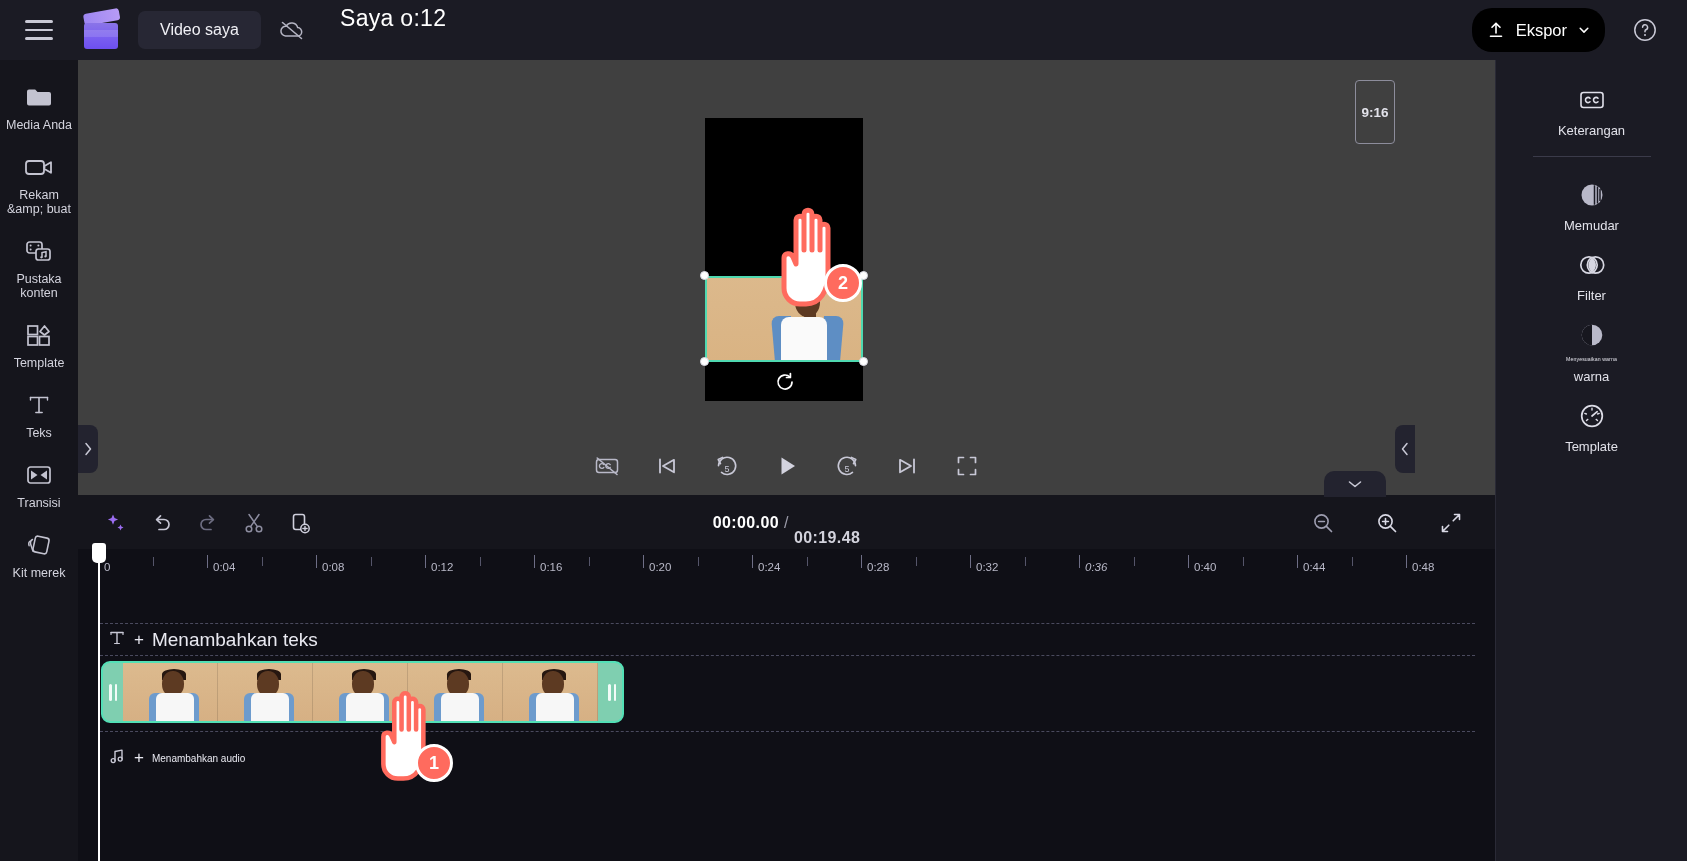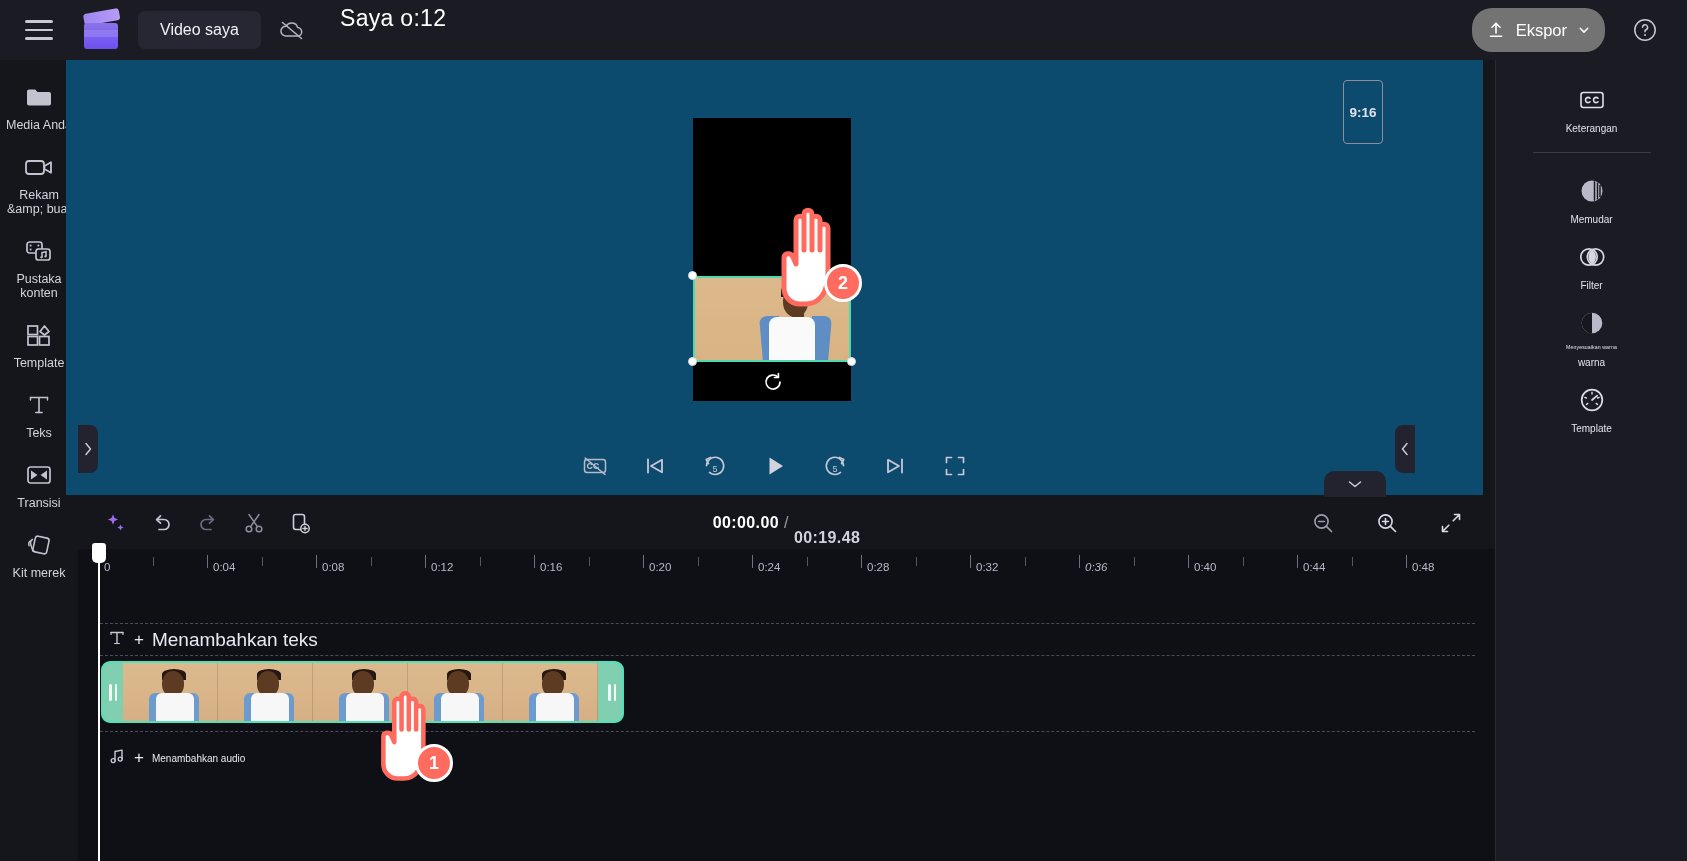--- a/index.html
+++ b/index.html
@@ -47,21 +47,21 @@
     background: #272734; font-size: 16px; color: #f0f0f5; cursor: text;
   }
   .cloud-btn {
     margin-left: 10px; width: 42px; height: 38px; border-radius: 6px;
     display: flex; align-items: center; justify-content: center; cursor: pointer;
   }
   .spacer { flex: 1; }
 
   .export-btn {
     height: 44px; padding: 0 14px 0 14px; border-radius: 20px;
-    background: #737373; display: flex; align-items: center; gap: 10px;
+    background: #000000; display: flex; align-items: center; gap: 10px;
     cursor: pointer; margin-right: 20px;
   }
   .export-btn .lbl { font-size: 16.5px; color: #fff; }
   .help-btn { width: 40px; height: 40px; margin-right: 22px; display:flex; align-items:center; justify-content:center; cursor: pointer; }
 
   
   .leftrail {
     position: absolute; left: 0; top: 60px; width: 78px; height: 801px;
     background: #15151c; padding-top: 18px;
     display: flex; flex-direction: column; align-items: center; gap: 12px;
@@ -78,22 +78,22 @@
 
   
   .left-collapse {
     position: absolute; left: 78px; top: 425px; width: 20px; height: 48px;
     background: #23232f; border-radius: 0 8px 8px 0;
     display:flex; align-items:center; justify-content:center; cursor: pointer; z-index: 6;
   }
 
   
   .preview {
-    position: absolute; left: 66px; top: 60px; width: 1417px; height: 435px;
-    background: #0c4a6e;
+    position: absolute; left: 78px; top: 60px; width: 1417px; height: 435px;
+    background: #404040;
   }
   .ratio-badge {
     position: absolute; right: 100px; top: 20px; width: 40px; height: 64px;
     border: 1.5px solid #8d8d9c; border-radius: 4px;
     display: flex; align-items: center; justify-content: center;
     font-size: 13.5px; color: #e2e2ea; font-weight: 600;
   }
 
   .stage {
     position: absolute; left: 627px; top: 58px; width: 158px; height: 283px;
@@ -174,21 +174,21 @@
   .rightpanel {
     position: absolute; left: 1495px; top: 60px; width: 192px; height: 801px;
     background: #1b1b24; border-left: 1px solid #2a2a36;
     padding-top: 16px; display: flex; flex-direction: column; align-items: center;
   }
   .rp-item {
     width: 160px; display: flex; flex-direction: column; align-items: center;
     gap: 7px; cursor: pointer; padding: 8px 0;
   }
   .rp-item .ic { height: 32px; display:flex; align-items:center; justify-content:center; }
-  .rp-item .tx { font-size: 10px; color: #e2e2ea; text-align:center; }
+  .rp-item .tx { font-size: 13px; color: #e2e2ea; text-align:center; }
   .rp-div { width: 118px; height: 1px; background: #3b3b4a; margin: 10px 0 14px; }
   .rp-item .sub { font-size: 5.2px; color: #e2e2ea; letter-spacing: .1px; margin-top: -2px; }
 
   
   .tl-toolbar {
     position: absolute; left: 78px; top: 497px; width: 1417px; height: 52px;
     background: #15151c; display: flex; align-items: center;
   }
   .tlb-btn { width: 40px; height: 40px; margin-left: 6px; display:flex; align-items:center; justify-content:center; cursor:pointer; }
   .tlb-btn:first-child { margin-left: 18px; }

